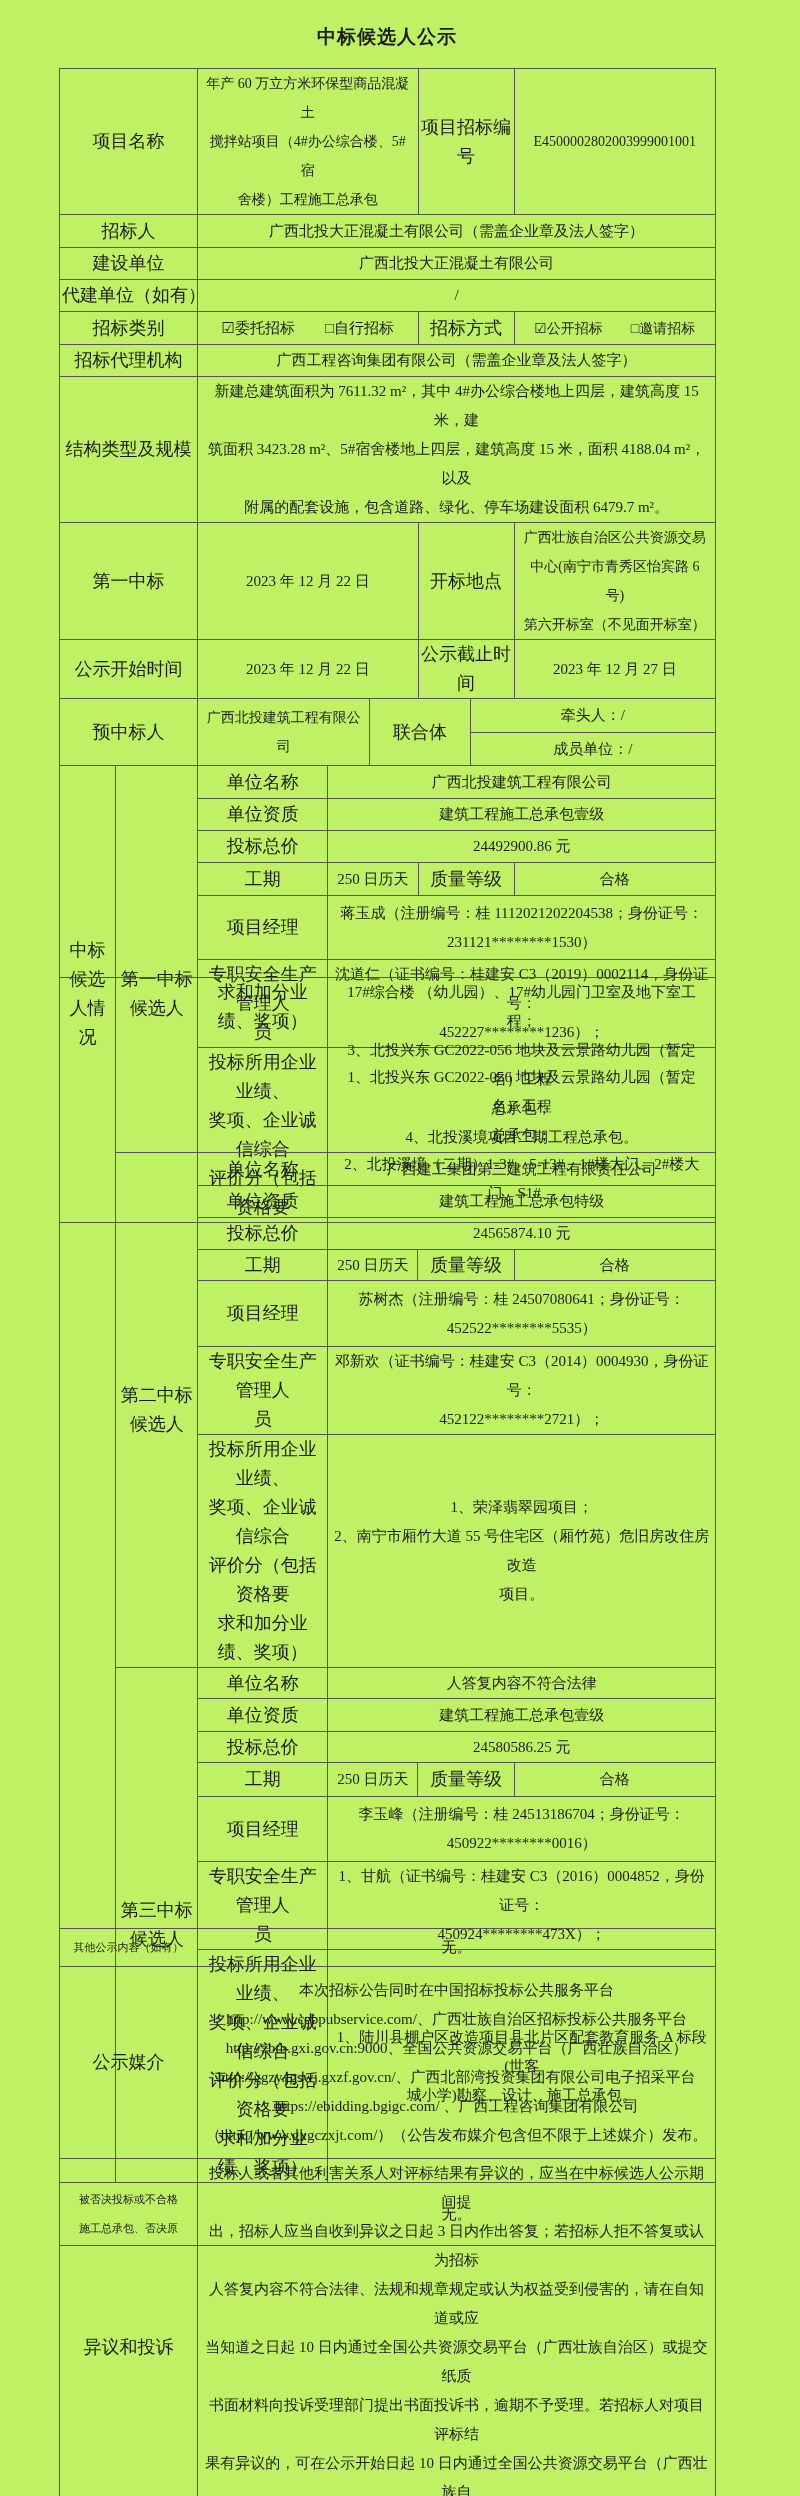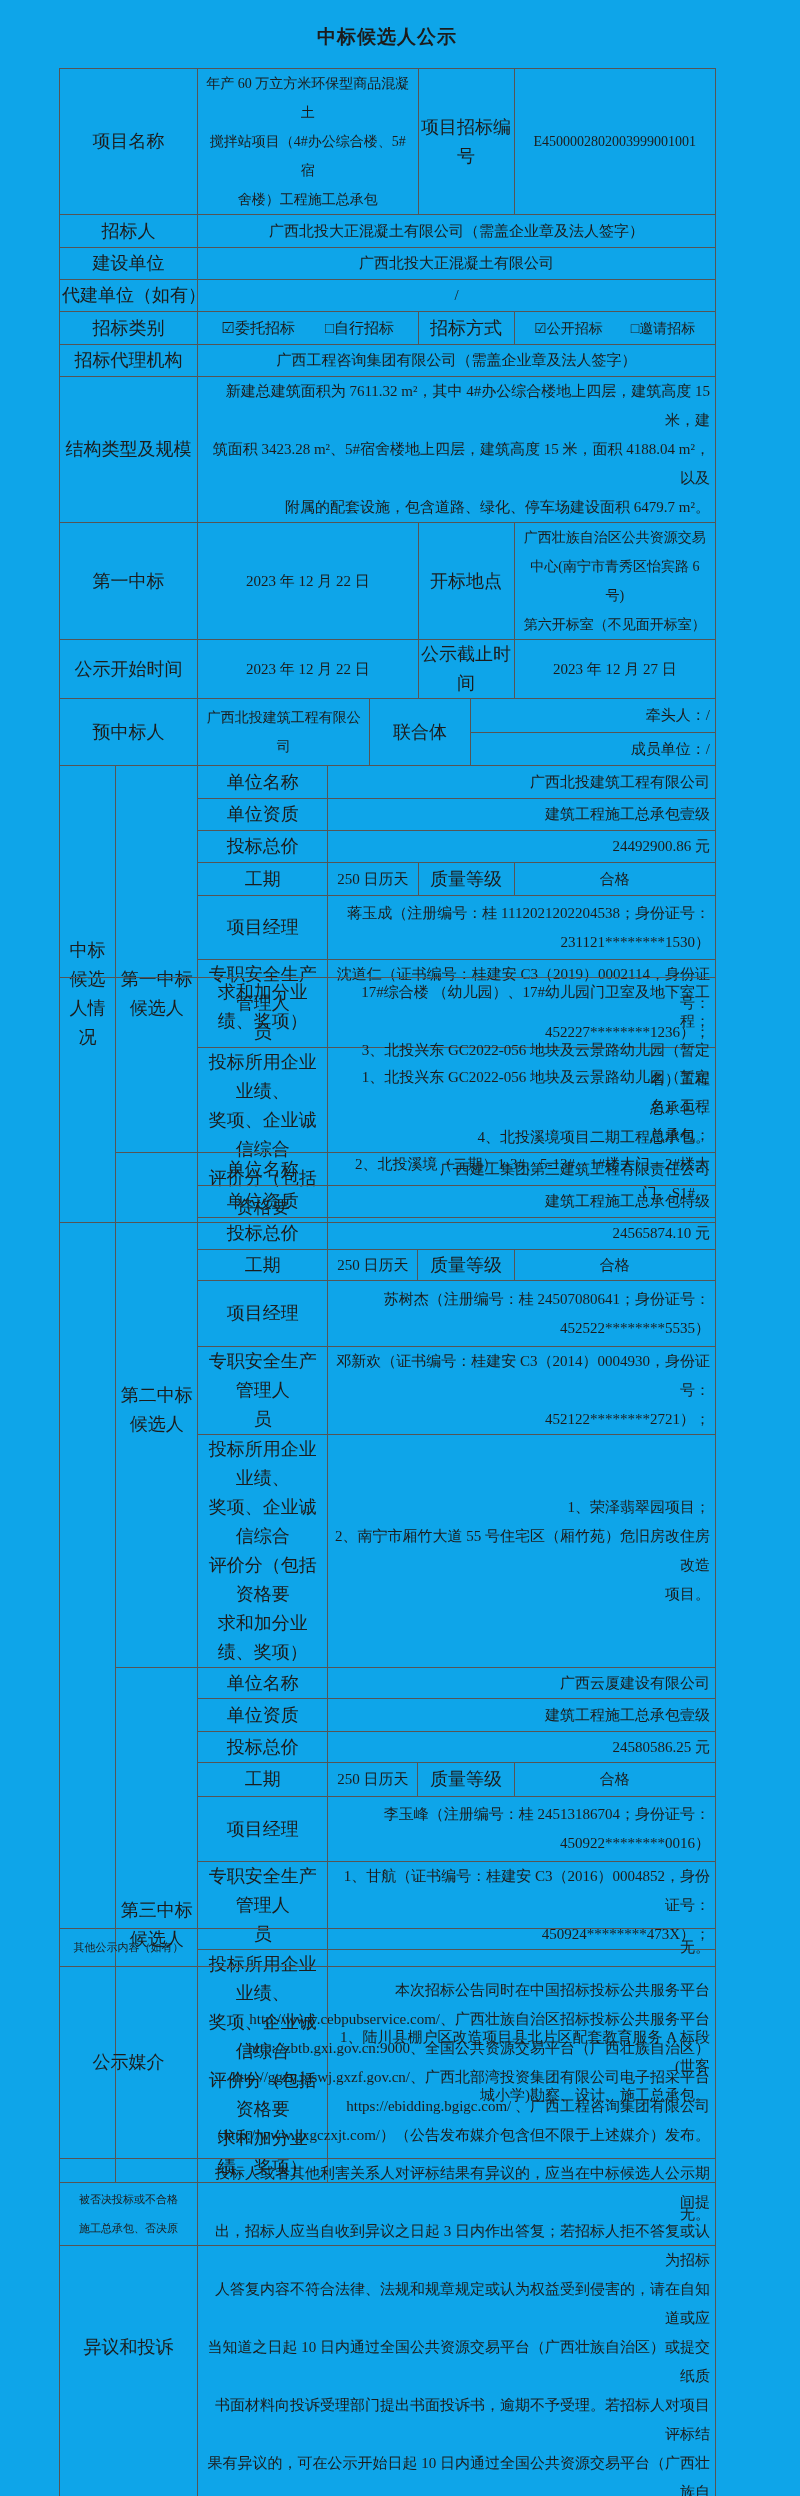--- a/index.html
+++ b/index.html
@@ -1,39 +1,39 @@
 <!DOCTYPE html>
 <html><head>
 <meta charset="utf-8">
 <style>
   html,body{margin:0;padding:0;background:#ffffff;}
   body{
     width:800px;height:2496px;position:relative;
     font-family:"Liberation Serif","DejaVu Serif","DejaVu Sans",serif;
     color:#1c1c1c;
   }
-  .page{position:relative;width:800px;height:2496px;background:#0ea5e9;overflow:hidden;}
+  .page{position:relative;width:800px;height:2496px;background:#bef264;overflow:hidden;}
   .doc-title{
     position:absolute;top:24px;left:59px;width:656px;margin:0;
     text-align:center;font-size:19px;font-weight:bold;letter-spacing:1px;
     font-family:"Liberation Sans","DejaVu Sans",sans-serif;
   }
   table{
     position:absolute;left:59px;width:657px;
     border-collapse:collapse;table-layout:fixed;
   }
   #t1{top:68px;} #t2{top:977px;} #t3{top:1928px;}
   td{
     border:1px solid #555;
     font-size:15px;line-height:29px;
     padding:0 5px;vertical-align:middle;
     white-space:pre-line;word-break:break-all;
   }
   .lbl{text-align:center;font-size:18px;padding:0 2px;}
-  .val{text-align:right;}
+  .val{text-align:center;}
   .ctr{text-align:center;}
   .top{vertical-align:top;}
   .fs14{font-size:14px;}
   .fs13{font-size:11px;}
   .nowrap{white-space:nowrap;}
 </style>
 </head>
 <body>
 
 <div class="page">
@@ -213,21 +213,21 @@
 评价分（包括资格要
 求和加分业绩、奖项）</td>
       <td colspan="5" class="val">1、荣泽翡翠园项目；
 2、南宁市厢竹大道 55 号住宅区（厢竹苑）危旧房改住房改造
 项目。</td>
     </tr>
     <tr style="height:31px">
       <td rowspan="7" class="lbl">第三中标
 候选人</td>
       <td class="lbl">单位名称</td>
-      <td colspan="5" class="val">广西云厦建设有限公司</td>
+      <td colspan="5" class="val">人答复内容不符合法律</td>
     </tr>
     <tr style="height:33px">
       <td class="lbl">单位资质</td>
       <td colspan="5" class="val">建筑工程施工总承包壹级</td>
     </tr>
     <tr style="height:31px">
       <td class="lbl">投标总价</td>
       <td colspan="5" class="val">24580586.25 元</td>
     </tr>
     <tr style="height:34px">

